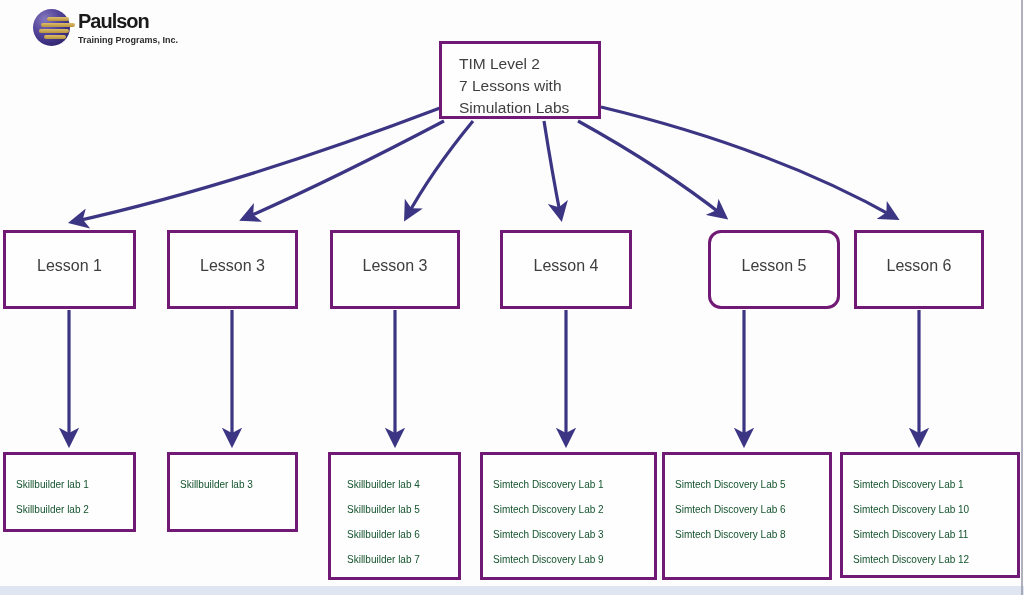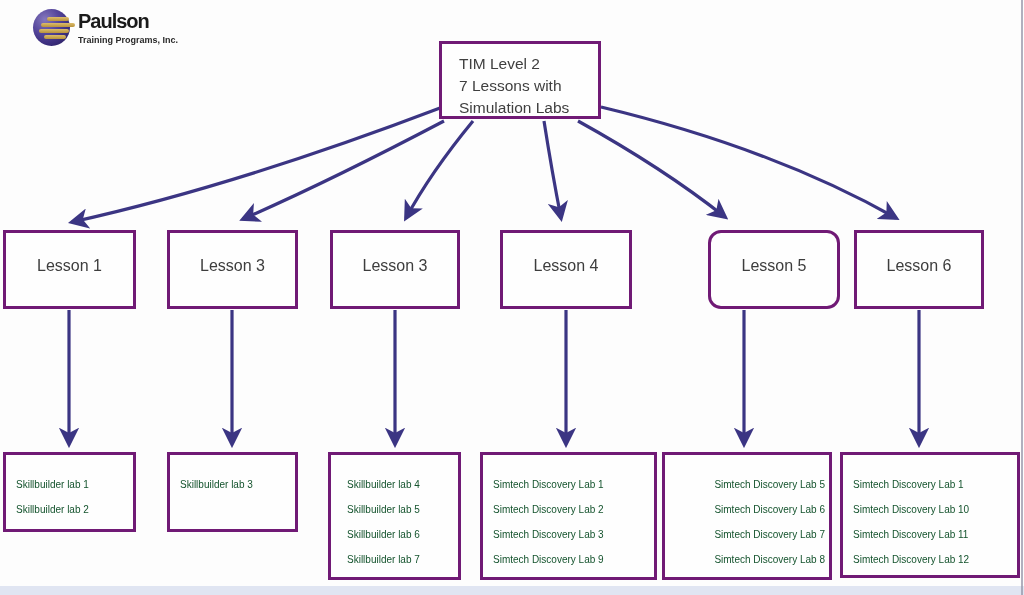--- a/index.html
+++ b/index.html
@@ -35,21 +35,21 @@
   .lab-box{top:452px;padding:17px 4px 0 10px;}
   .lab-box .ln{font-size:10px;line-height:25px;white-space:nowrap;color:#14532d;}
   
   .l1{left:3px;width:133px;}   .l2{left:167px;width:131px;}
   .l3{left:330px;width:130px;} .l4{left:500px;width:132px;}
   .l5{left:708px;width:132px;border-radius:13px;} .l6{left:854px;width:130px;}
   .b1{left:3px;width:133px;height:80px;}
   .b2{left:167px;width:131px;height:80px;}
   .b3{left:328px;width:133px;height:128px;padding-left:16px;}
   .b4{left:480px;width:177px;height:128px;}
-  .b5{left:662px;width:170px;height:128px;text-align:right;}
+  .b5{left:662px;width:170px;height:128px;}
   .b6{left:840px;width:180px;height:126px;}
   
   .arrows{position:absolute;left:0;top:0;width:1024px;height:595px;}
   .bottom-strip{position:absolute;left:0;bottom:0;width:1024px;height:9px;background:#e0e5f2;}
   .right-edge{position:absolute;right:1px;top:0;width:2px;height:595px;background:#9595a8;opacity:.75;}
 </style>
 </head>
 <body>
 
 <div id="stage">
@@ -129,21 +129,20 @@
   </div>
   <div class="box lab-box b4">
     <div class="ln">Simtech Discovery Lab 1</div>
     <div class="ln">Simtech Discovery Lab 2</div>
     <div class="ln">Simtech Discovery Lab 3</div>
     <div class="ln">Simtech Discovery Lab 9</div>
   </div>
   <div class="box lab-box b5">
     <div class="ln">Simtech Discovery Lab 5</div>
     <div class="ln">Simtech Discovery Lab 6</div>
-    <div class="ln">Simtech Discovery Lab 7</div>
     <div class="ln">Simtech Discovery Lab 8</div>
   </div>
   <div class="box lab-box b6">
     <div class="ln">Simtech Discovery Lab 1</div>
     <div class="ln">Simtech Discovery Lab 10</div>
     <div class="ln">Simtech Discovery Lab 11</div>
     <div class="ln">Simtech Discovery Lab 12</div>
   </div>
 
   <div class="bottom-strip"></div>

